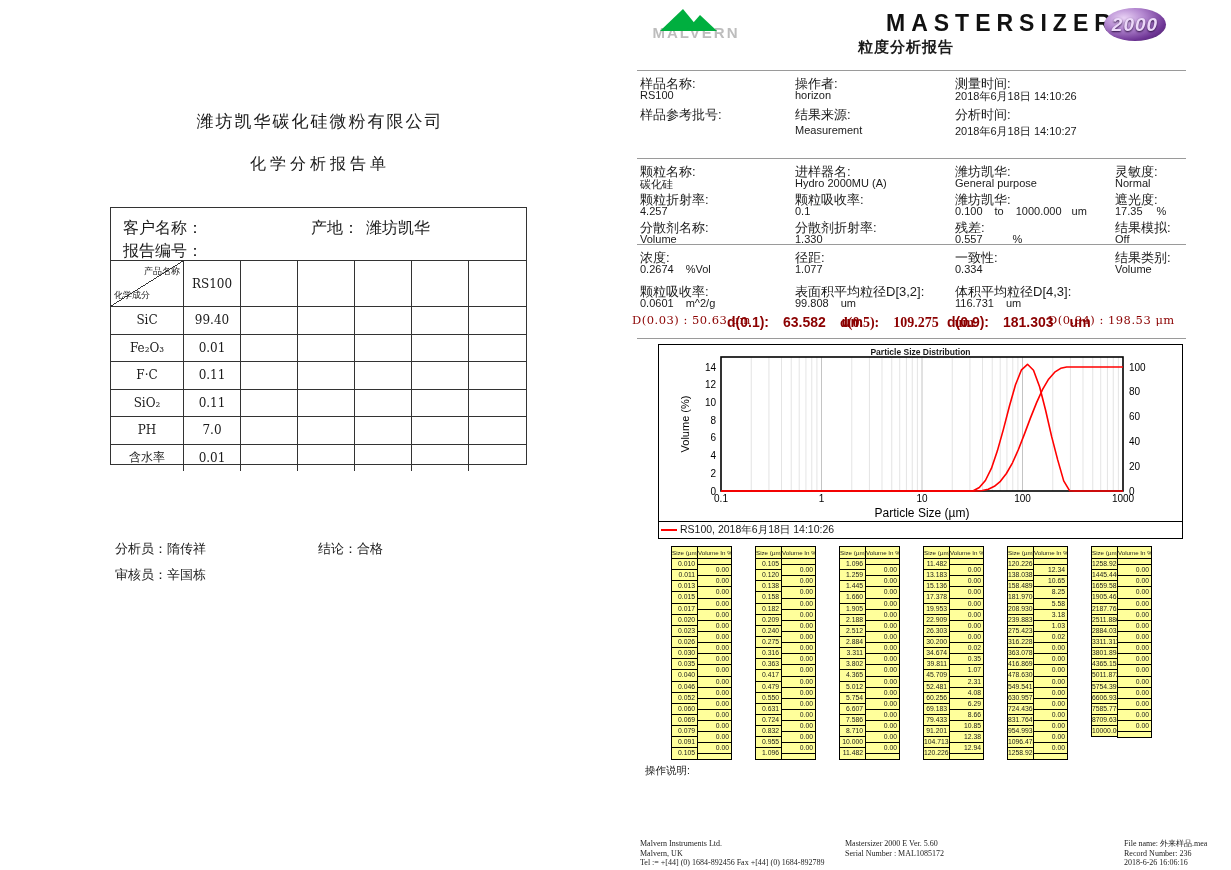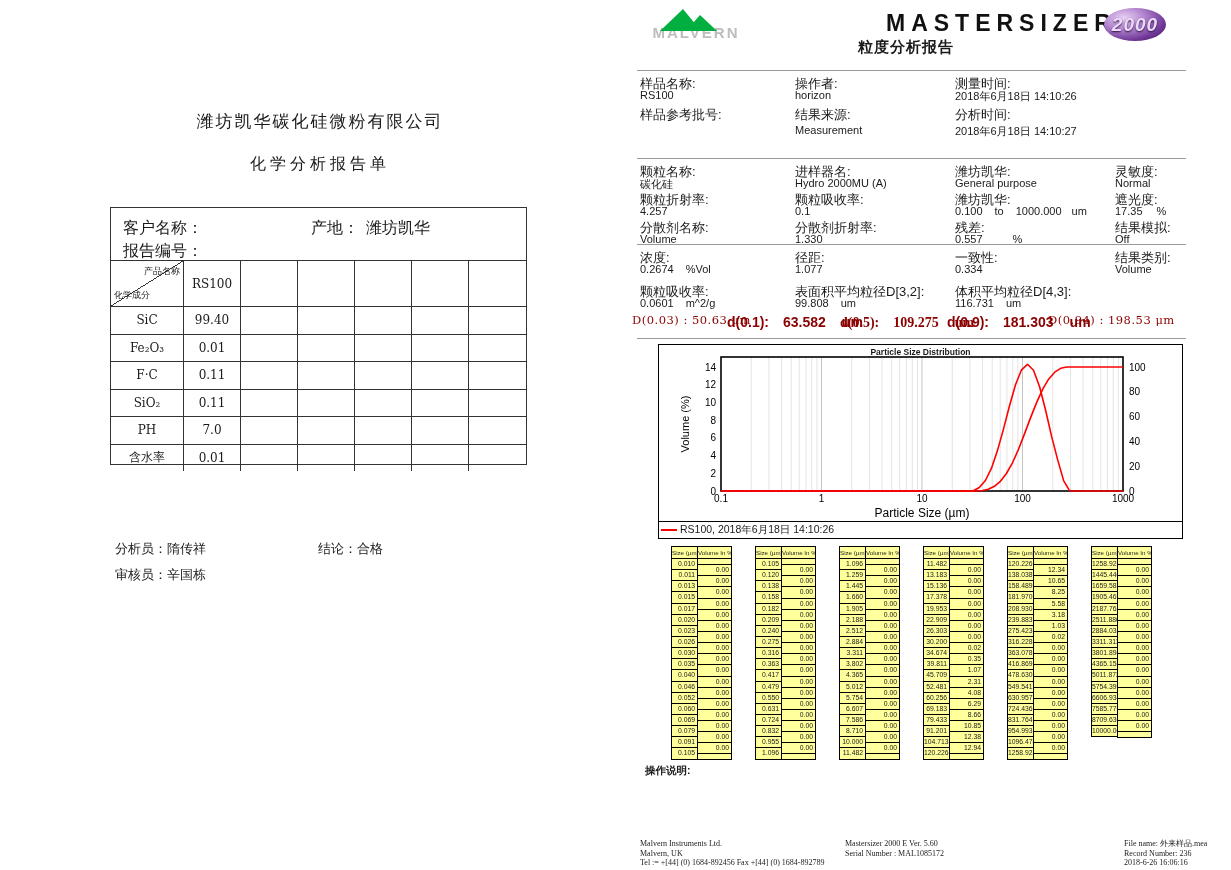--- a/index.html
+++ b/index.html
@@ -60,21 +60,21 @@
   .vcol{width:35px;background:var(--yellow);border:1px solid #000;border-left:1px solid #000;margin-left:-1px;box-sizing:border-box;}
   .th{height:11px;line-height:12px;font-size:6.2px;text-align:center;border-bottom:1px solid #000;overflow:hidden;white-space:nowrap;}
   .scell,.vcell{height:10.15px;line-height:10.8px;font-size:6.8px;text-align:right;padding-right:2px;border-bottom:1px solid #000;}
   .scell:last-child{border-bottom:none;}
   .vhalf{height:5.1px;border-bottom:1px solid #000;}
   .vtail{height:4.9px;border-bottom:none;}
   .vcell:last-of-type{border-bottom:1px solid #000;}
 
   
   .foot{position:absolute;font-family:"Liberation Serif",serif;font-size:8px;line-height:9.5px;color:#222;white-space:pre;}
-  #op-label{left:645px;top:764px;font-size:10.5px;font-weight:bold;}
+  #op-label{left:645px;top:764px;font-size:10.5px;font-weight:normal;}
 </style>
 </head>
 <body>
 
 <div id="page">
 
   <div class="abs serif" id="l-title">化学分析报告单</div>
   <div class="abs serif" id="l-company">潍坊凯华碳化硅微粉有限公司</div>
 
   <div class="chem-table serif">

